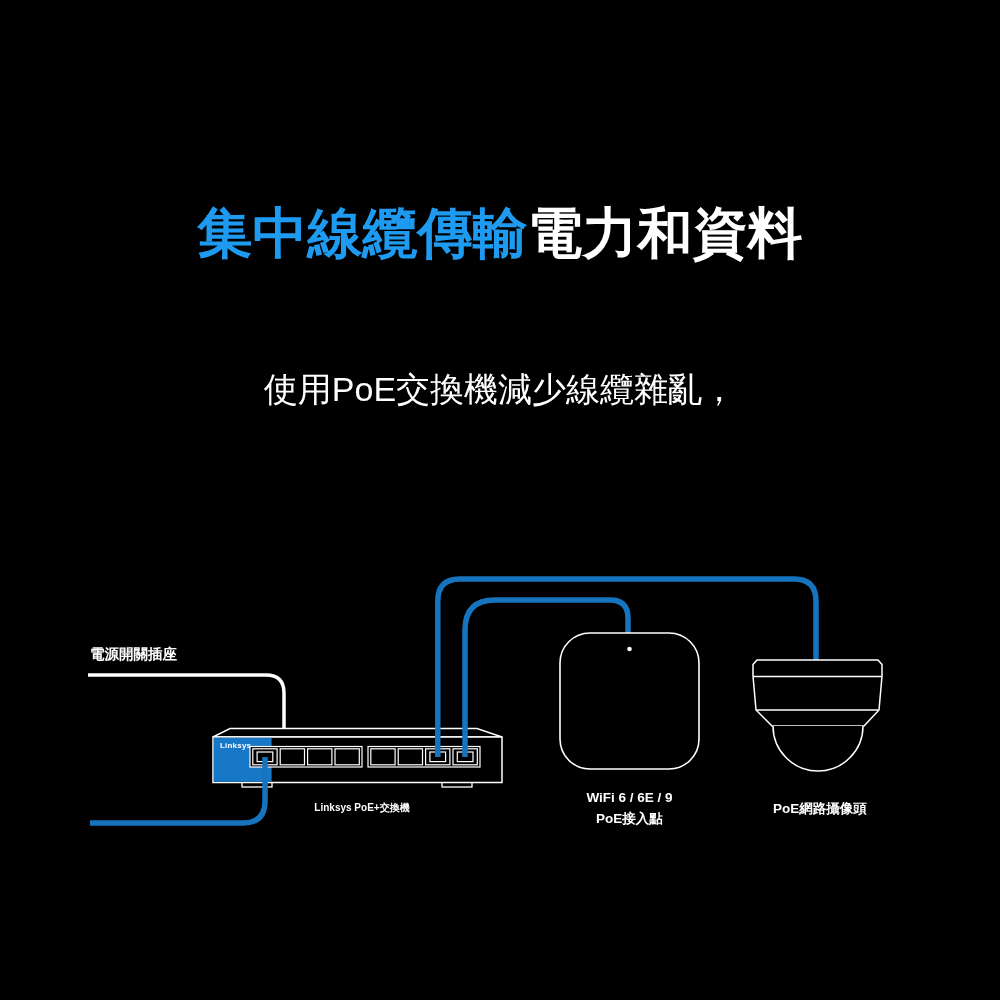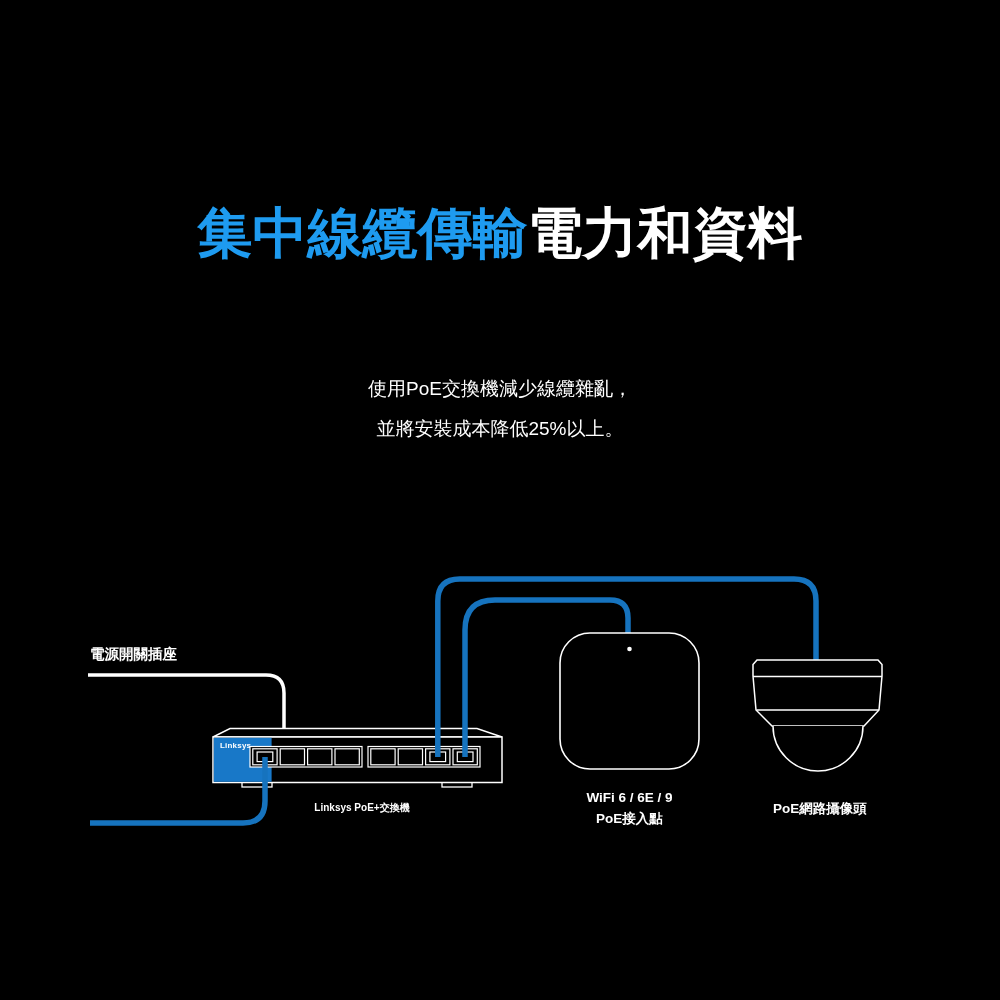--- a/index.html
+++ b/index.html
@@ -19,21 +19,21 @@
   }
   .headline{
     position:absolute;top:204px;left:0;width:1000px;
     text-align:center;font-size:55px;line-height:58px;font-weight:bold;
     letter-spacing:0px;white-space:nowrap;
   }
   .headline .hl{color:var(--heading-blue);}
   .headline .rest{color:var(--line-white);}
   .subtitle{
     position:absolute;top:369px;left:0;width:1000px;
-    text-align:center;font-size:19px;line-height:40px;font-weight:400;
+    text-align:center;font-size:34px;line-height:40px;font-weight:400;
     color:var(--line-white);
   }
   .diagram-svg{position:absolute;left:0;top:0;width:1000px;height:1000px;}
 
   .stroke-w{stroke:var(--line-white);fill:none;}
   .dev{stroke:var(--line-white);fill:#000;}
   .cable-white{stroke:var(--line-white);stroke-width:3.5;fill:none;}
   .cable-blue{stroke:var(--cable-blue);stroke-width:5.5;fill:none;}
   .panel-blue{fill:var(--switch-blue);stroke:none;}
   .brand-text{fill:#fff;font-family:"Liberation Sans","DejaVu Sans",sans-serif;
@@ -52,21 +52,20 @@
 <body>
 
 <div class="stage">
 
   <div class="headline">
     <span class="hl">集中線纜傳輸</span><span class="rest">電力和資料</span>
   </div>
 
   <div class="subtitle">
     <div>使用PoE交換機減少線纜雜亂，</div>
-    <div>並將安裝成本降低25%以上。</div>
   </div>
 
   <svg class="diagram-svg" viewBox="0 0 1000 1000">
 
     <path class="cable-white" d="M88,675 L266,675 Q284,675 284,693 L284,734"></path>
 
     <rect class="dev" x="242" y="780" width="30" height="7" stroke-width="1.3"></rect>
     <rect class="dev" x="442" y="780" width="30" height="7" stroke-width="1.3"></rect>
 
     <path class="dev" d="M213,737 L230,728.5 L477,728.5 L502,737 Z" stroke-width="1.4"></path>

